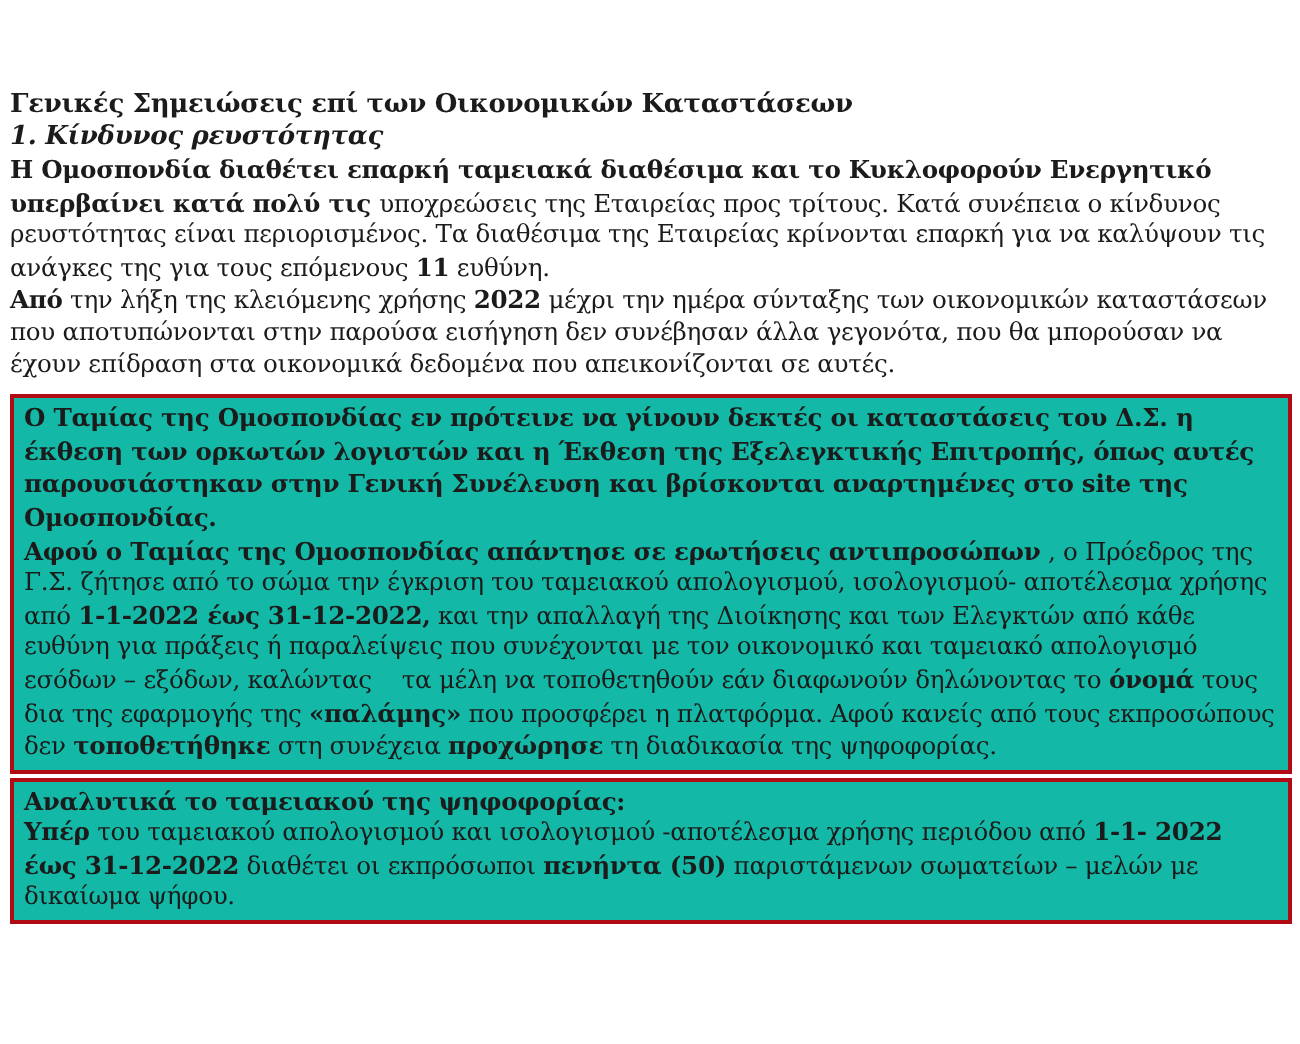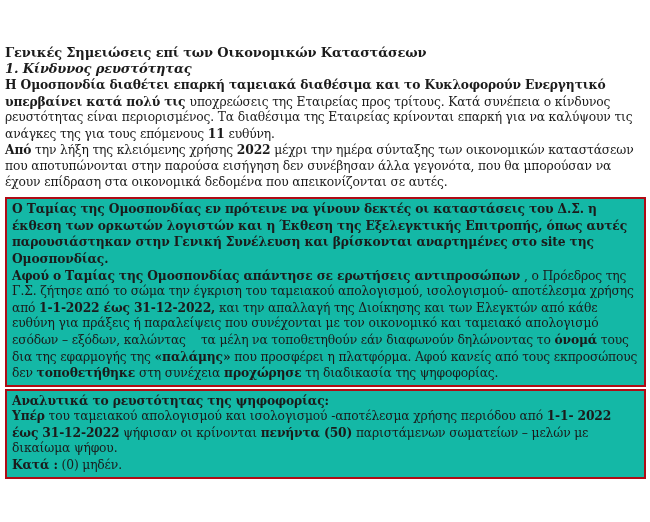--- a/index.html
+++ b/index.html
@@ -59,18 +59,17 @@
 
 
   <p><span class="b">Από</span><span> την λήξη της κλειόμενης χρήσης </span><span class="b">2022</span><span> μέχρι την ημέρα σύνταξης των οικονομικών καταστάσεων που αποτυπώνονται στην παρούσα εισήγηση δεν συνέβησαν άλλα γεγονότα, που θα μπορούσαν να έχουν επίδραση στα οικονομικά δεδομένα που απεικονίζονται σε αυτές.</span></p>
 
   <div class="redbox box1">
     <p><span class="b">Ο Ταμίας της Ομοσπονδίας εν πρότεινε να γίνουν δεκτές οι καταστάσεις του Δ.Σ. η έκθεση των ορκωτών λογιστών και η Έκθεση της Εξελεγκτικής Επιτροπής, όπως αυτές παρουσιάστηκαν στην Γενική Συνέλευση και βρίσκονται αναρτημένες στο site της Ομοσπονδίας.</span></p>
     <p><span class="b">Αφού ο Ταμίας της Ομοσπονδίας απάντησε σε ερωτήσεις αντιπροσώπων</span><span> , ο Πρόεδρος της Γ.Σ. ζήτησε από το σώμα την έγκριση του ταμειακού απολογισμού, ισολογισμού- αποτέλεσμα χρήσης από </span><span class="b">1-1-2022 έως 31-12-2022,</span><span> και την απαλλαγή της Διοίκησης και των Ελεγκτών από κάθε ευθύνη για πράξεις ή παραλείψεις που συνέχονται με τον οικονομικό και ταμειακό απολογισμό εσόδων – εξόδων, καλώντας&nbsp;&nbsp;&nbsp; τα μέλη να τοποθετηθούν εάν διαφωνούν δηλώνοντας το </span><span class="b">όνομά</span><span> τους δια της εφαρμογής της </span><span class="b">«παλάμης»</span><span> που προσφέρει η πλατφόρμα. Αφού κανείς από τους εκπροσώπους δεν </span><span class="b">τοποθετήθηκε</span><span> στη συνέχεια </span><span class="b">προχώρησε</span><span> τη διαδικασία της ψηφοφορίας.</span></p>
   </div>
 
   <div class="redbox box2">
-    <p class="b">Αναλυτικά το ρευστότητας της ψηφοφορίας:</p>
-    <p><span class="b">Υπέρ</span><span> του ταμειακού απολογισμού και ισολογισμού -αποτέλεσμα χρήσης περιόδου από </span><span class="b">1-1- 2022 έως 31-12-2022</span><span> ψήφισαν οι κρίνονται </span><span class="b">πενήντα (50)</span><span> παριστάμενων σωματείων – μελών με δικαίωμα ψήφου.</span></p>
-    <p><span class="b">Κατά :</span><span> (0) μηδέν.</span></p>
+    <p class="b">Αναλυτικά το ταμειακού της ψηφοφορίας:</p>
+    <p><span class="b">Υπέρ</span><span> του ταμειακού απολογισμού και ισολογισμού -αποτέλεσμα χρήσης περιόδου από </span><span class="b">1-1- 2022 έως 31-12-2022</span><span> διαθέτει οι εκπρόσωποι </span><span class="b">πενήντα (50)</span><span> παριστάμενων σωματείων – μελών με δικαίωμα ψήφου.</span></p>
   </div>
 
 </div>
 
 </body></html>

